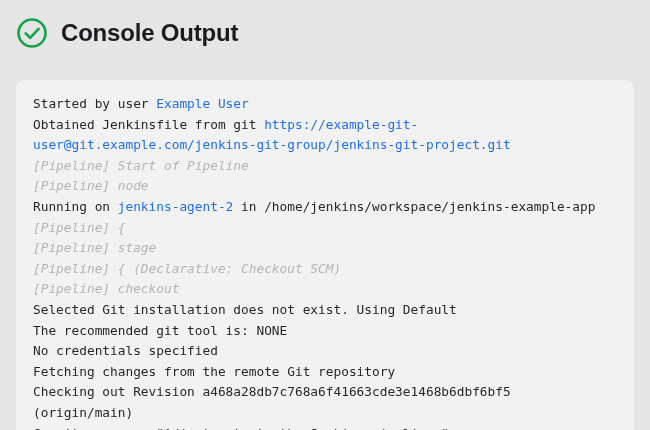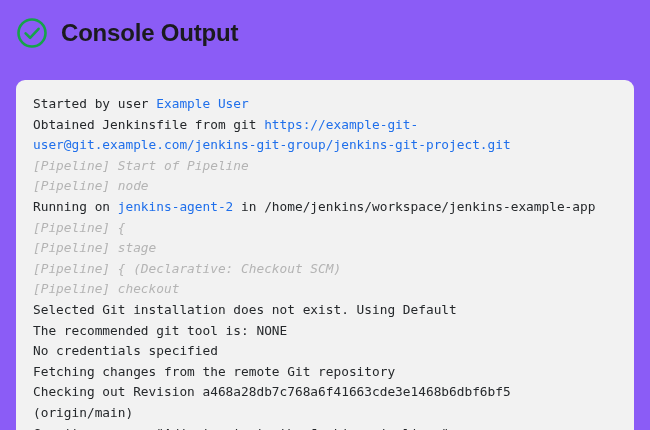--- a/index.html
+++ b/index.html
@@ -14,21 +14,21 @@
     overflow: hidden;
     font-family: "Liberation Sans", sans-serif;
     -webkit-font-smoothing: antialiased;
   }
 
   .page {
     position: relative;
     width: 650px;
     height: 430px;
     box-sizing: border-box;
-    background: #8b5cf6;
+    background: #e5e5e5;
   }
 
   
   .header {
     display: flex;
     align-items: center;
     gap: 13px;
     padding: 14px 0 0 16px;
     height: 52px;
     box-sizing: border-box;

